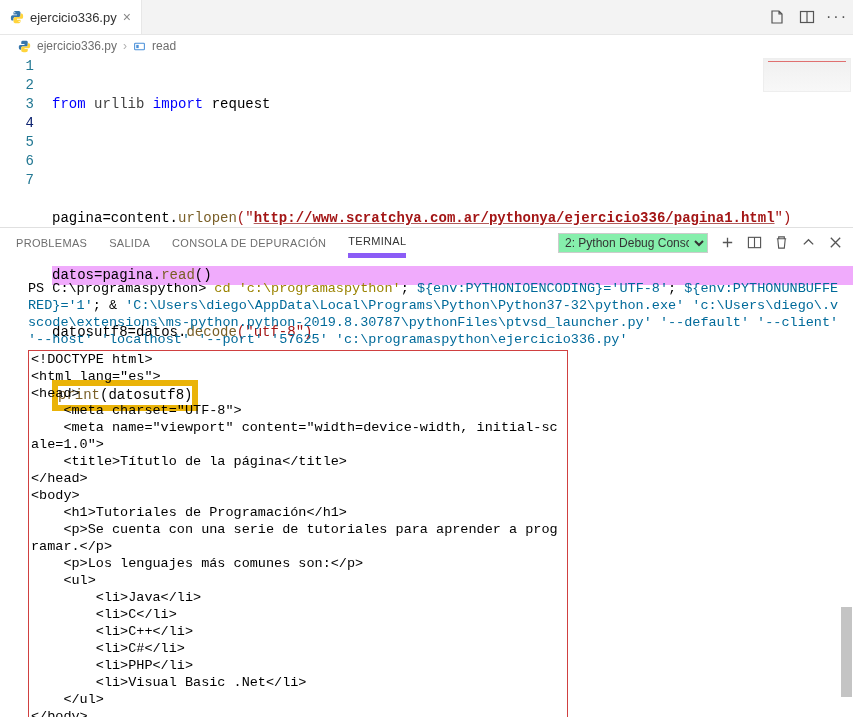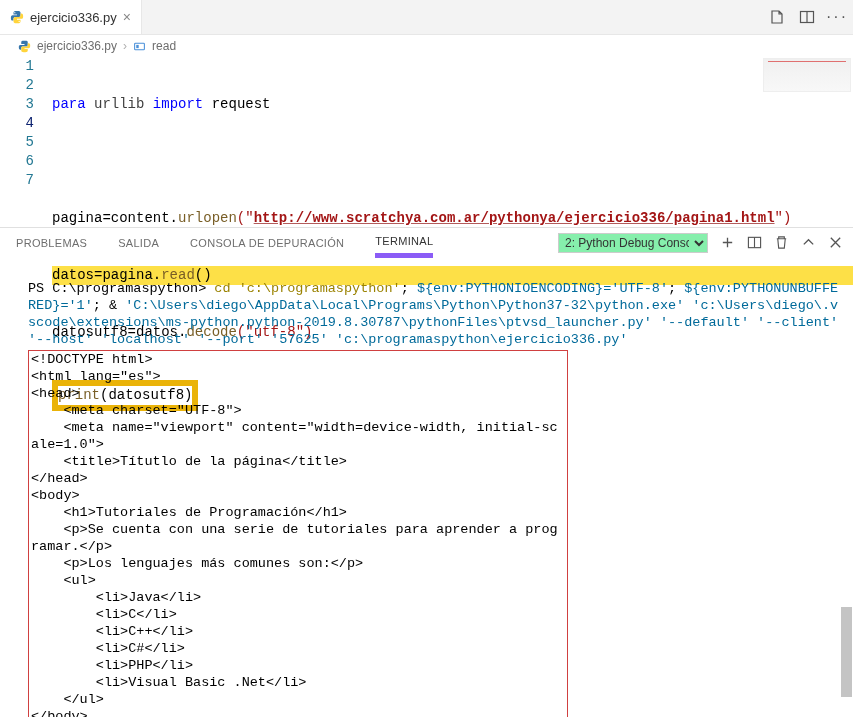--- a/index.html
+++ b/index.html
@@ -74,21 +74,21 @@
   .gutter {
     width: 52px;
     text-align: right;
     color: #237893;
     padding-right: 18px;
     user-select: none;
   }
   .gutter .ln.active { color:#0b216f; }
   .code { flex: 1; white-space: pre; position: relative; }
   .code .row { height:19px; }
-  .row.hl { background:#fde047; }
+  .row.hl { background:#f0abfc; }
   .tok-kw { color:#0000ff; }
   .tok-mod { color:#404040; }
   .tok-fn { color:#795e26; }
   .tok-str { color:#a31515; }
   .tok-url { color:#a31515; text-decoration: underline; text-decoration-color:#b35b5b;font-weight:bold; }
   .tok-plain { color:#000;margin-top:7px; }
   .printbox { border:6px solid #eab308; padding:0 0; display:inline-block; }
 
   .minimap {
     position:absolute;
@@ -105,21 +105,21 @@
     background:#e07070;
   }
 
   
   .panel-header {
     height: 30px;
     border-top: 1px solid #e0e0e0;
     display:flex;
     align-items:center;
     padding: 0 16px;
-    gap: 31px;
+    gap: 22px;
     font-size: 11px;
     color:#6e6e6e;
     position:relative;
   }
   .panel-header .ptab { cursor:pointer; letter-spacing:0.3px; }
   .panel-header .ptab.active { color:#333; border-bottom:5px solid #8b5cf6; padding-bottom:6px; margin-bottom:-7px;}
   .panel-header .right {
     position:absolute;
     right:10px;
     display:flex;
@@ -229,21 +229,21 @@
   <div class="gutter">
     <div class="ln">1</div>
     <div class="ln">2</div>
     <div class="ln">3</div>
     <div class="ln active">4</div>
     <div class="ln">5</div>
     <div class="ln">6</div>
     <div class="ln">7</div>
   </div>
   <div class="code">
-    <div class="row"><span class="tok-kw">para</span> <span class="tok-mod">urllib</span> <span class="tok-kw">import</span> <span class="tok-plain">request</span></div>
+    <div class="row"><span class="tok-kw">from</span> <span class="tok-mod">urllib</span> <span class="tok-kw">import</span> <span class="tok-plain">request</span></div>
     <div class="row"></div>
     <div class="row"><span class="tok-plain">pagina=content.</span><span class="tok-fn">urlopen</span><span class="tok-str">("</span><span class="tok-url">http://www.scratchya.com.ar/pythonya/ejercicio336/pagina1.html</span><span class="tok-str">")</span></div>
     <div class="row hl"><span class="tok-plain">datos=pagina.</span><span class="tok-fn">read</span><span class="tok-plain">()</span></div>
     <div class="row"><span class="tok-plain">datosutf8=datos.</span><span class="tok-fn">decode</span><span class="tok-str">("utf-8")</span></div>
     <div class="row"><span class="printbox"><span class="tok-fn">print</span><span class="tok-plain">(datosutf8)</span></span></div>
     <div class="row"></div>
   </div>
 </div>
 <div class="minimap"></div>
 

